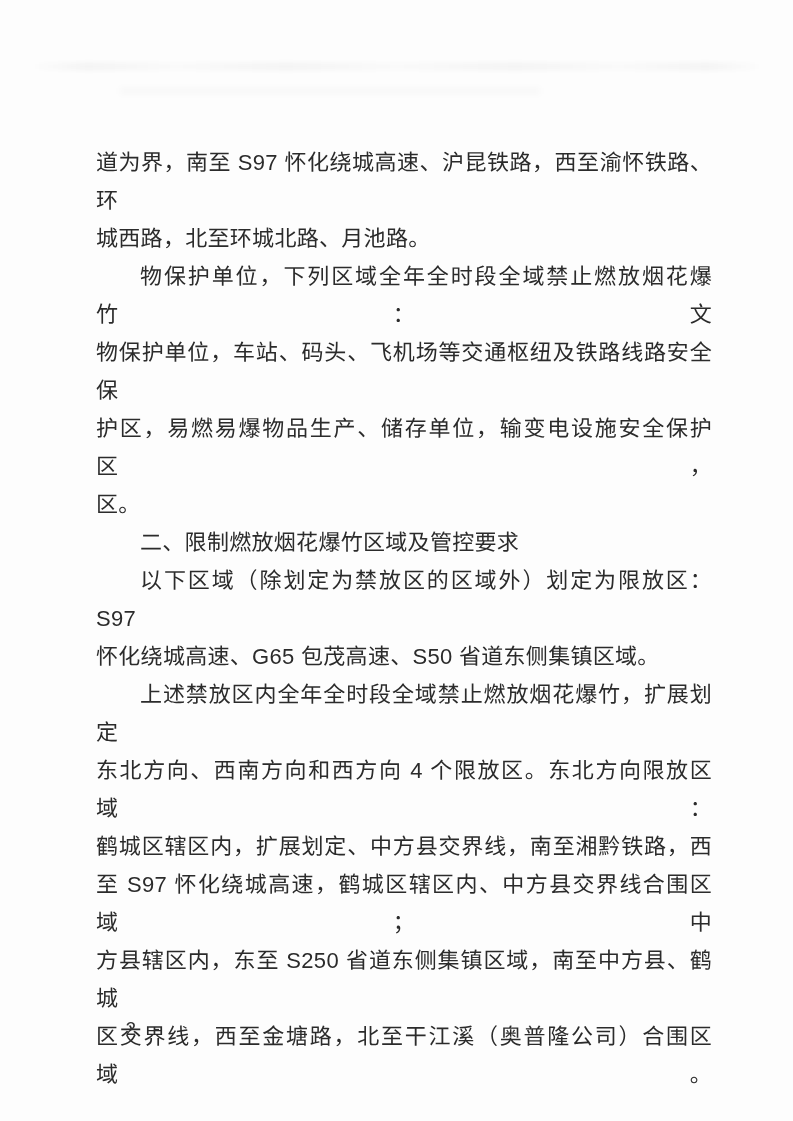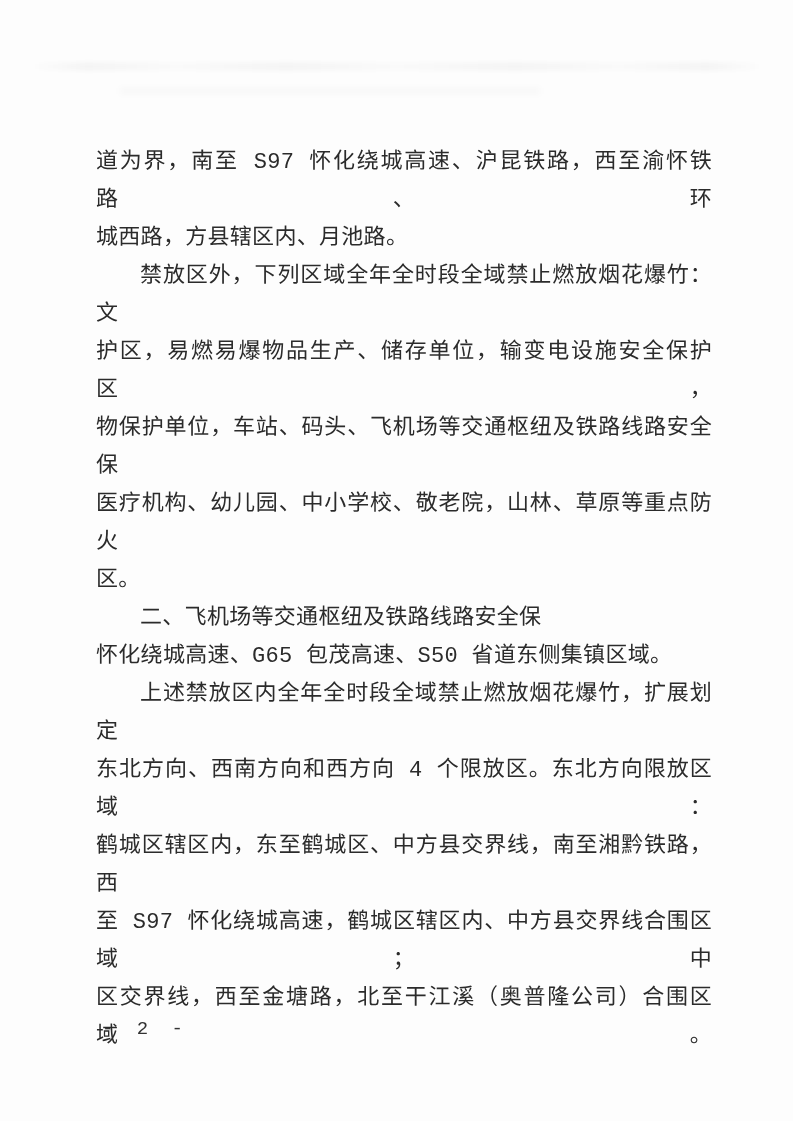--- a/index.html
+++ b/index.html
@@ -7,21 +7,21 @@
     padding: 0;
     background: #e8e8e8;
   }
   .page {
     position: relative;
     width: 793px;
     height: 1121px;
     margin: 0 auto;
     background: #fdfdfd;
     overflow: hidden;
-    font-family: Liberation Mono, monospace;
+    font-family: Liberation Sans, sans-serif;
     color: #2b2b2b;
   }
   
   .smudge {
     position: absolute;
     left: 28px;
     top: 62px;
     width: 738px;
     height: 9px;
     background: linear-gradient(90deg,
@@ -70,45 +70,46 @@
 <body>
 
 <div class="page">
   <div class="smudge"></div>
   <div class="smudge2"></div>
 
   <main class="body-text">
 
     <section class="para">
       <div class="line fill">道为界，南至 S97 怀化绕城高速、沪昆铁路，西至渝怀铁路、环</div>
-      <div class="line">城西路，方县辖区内、月池路。</div>
+      <div class="line">城西路，北至环城北路、月池路。</div>
     </section>
 
 
     <section class="para">
-      <div class="line indent fill">禁放区外，下列区域全年全时段全域禁止燃放烟花爆竹：文</div>
+      <div class="line indent fill">物保护单位，下列区域全年全时段全域禁止燃放烟花爆竹：文</div>
+      <div class="line fill">物保护单位，车站、码头、飞机场等交通枢纽及铁路线路安全保</div>
       <div class="line fill">护区，易燃易爆物品生产、储存单位，输变电设施安全保护区，</div>
-      <div class="line fill">物保护单位，车站、码头、飞机场等交通枢纽及铁路线路安全保</div>
-      <div class="line fill">医疗机构、幼儿园、中小学校、敬老院，山林、草原等重点防火</div>
       <div class="line">区。</div>
     </section>
 
     <section class="para">
-      <div class="line indent">二、飞机场等交通枢纽及铁路线路安全保</div>
+      <div class="line indent">二、限制燃放烟花爆竹区域及管控要求</div>
     </section>
 
     <section class="para">
+      <div class="line indent fill">以下区域（除划定为禁放区的区域外）划定为限放区：S97</div>
       <div class="line">怀化绕城高速、G65 包茂高速、S50 省道东侧集镇区域。</div>
     </section>
 
     <section class="para">
       <div class="line indent fill">上述禁放区内全年全时段全域禁止燃放烟花爆竹，扩展划定</div>
       <div class="line fill">东北方向、西南方向和西方向 4 个限放区。东北方向限放区域：</div>
-      <div class="line fill">鹤城区辖区内，东至鹤城区、中方县交界线，南至湘黔铁路，西</div>
+      <div class="line fill">鹤城区辖区内，扩展划定、中方县交界线，南至湘黔铁路，西</div>
       <div class="line fill">至 S97 怀化绕城高速，鹤城区辖区内、中方县交界线合围区域；中</div>
+      <div class="line fill">方县辖区内，东至 S250 省道东侧集镇区域，南至中方县、鹤城</div>
       <div class="line fill">区交界线，西至金塘路，北至干江溪（奥普隆公司）合围区域。</div>
 
     </section>
 
   </main>
 
   <footer class="page-number">- 2 -</footer>
 </div>
 
 </body></html>

